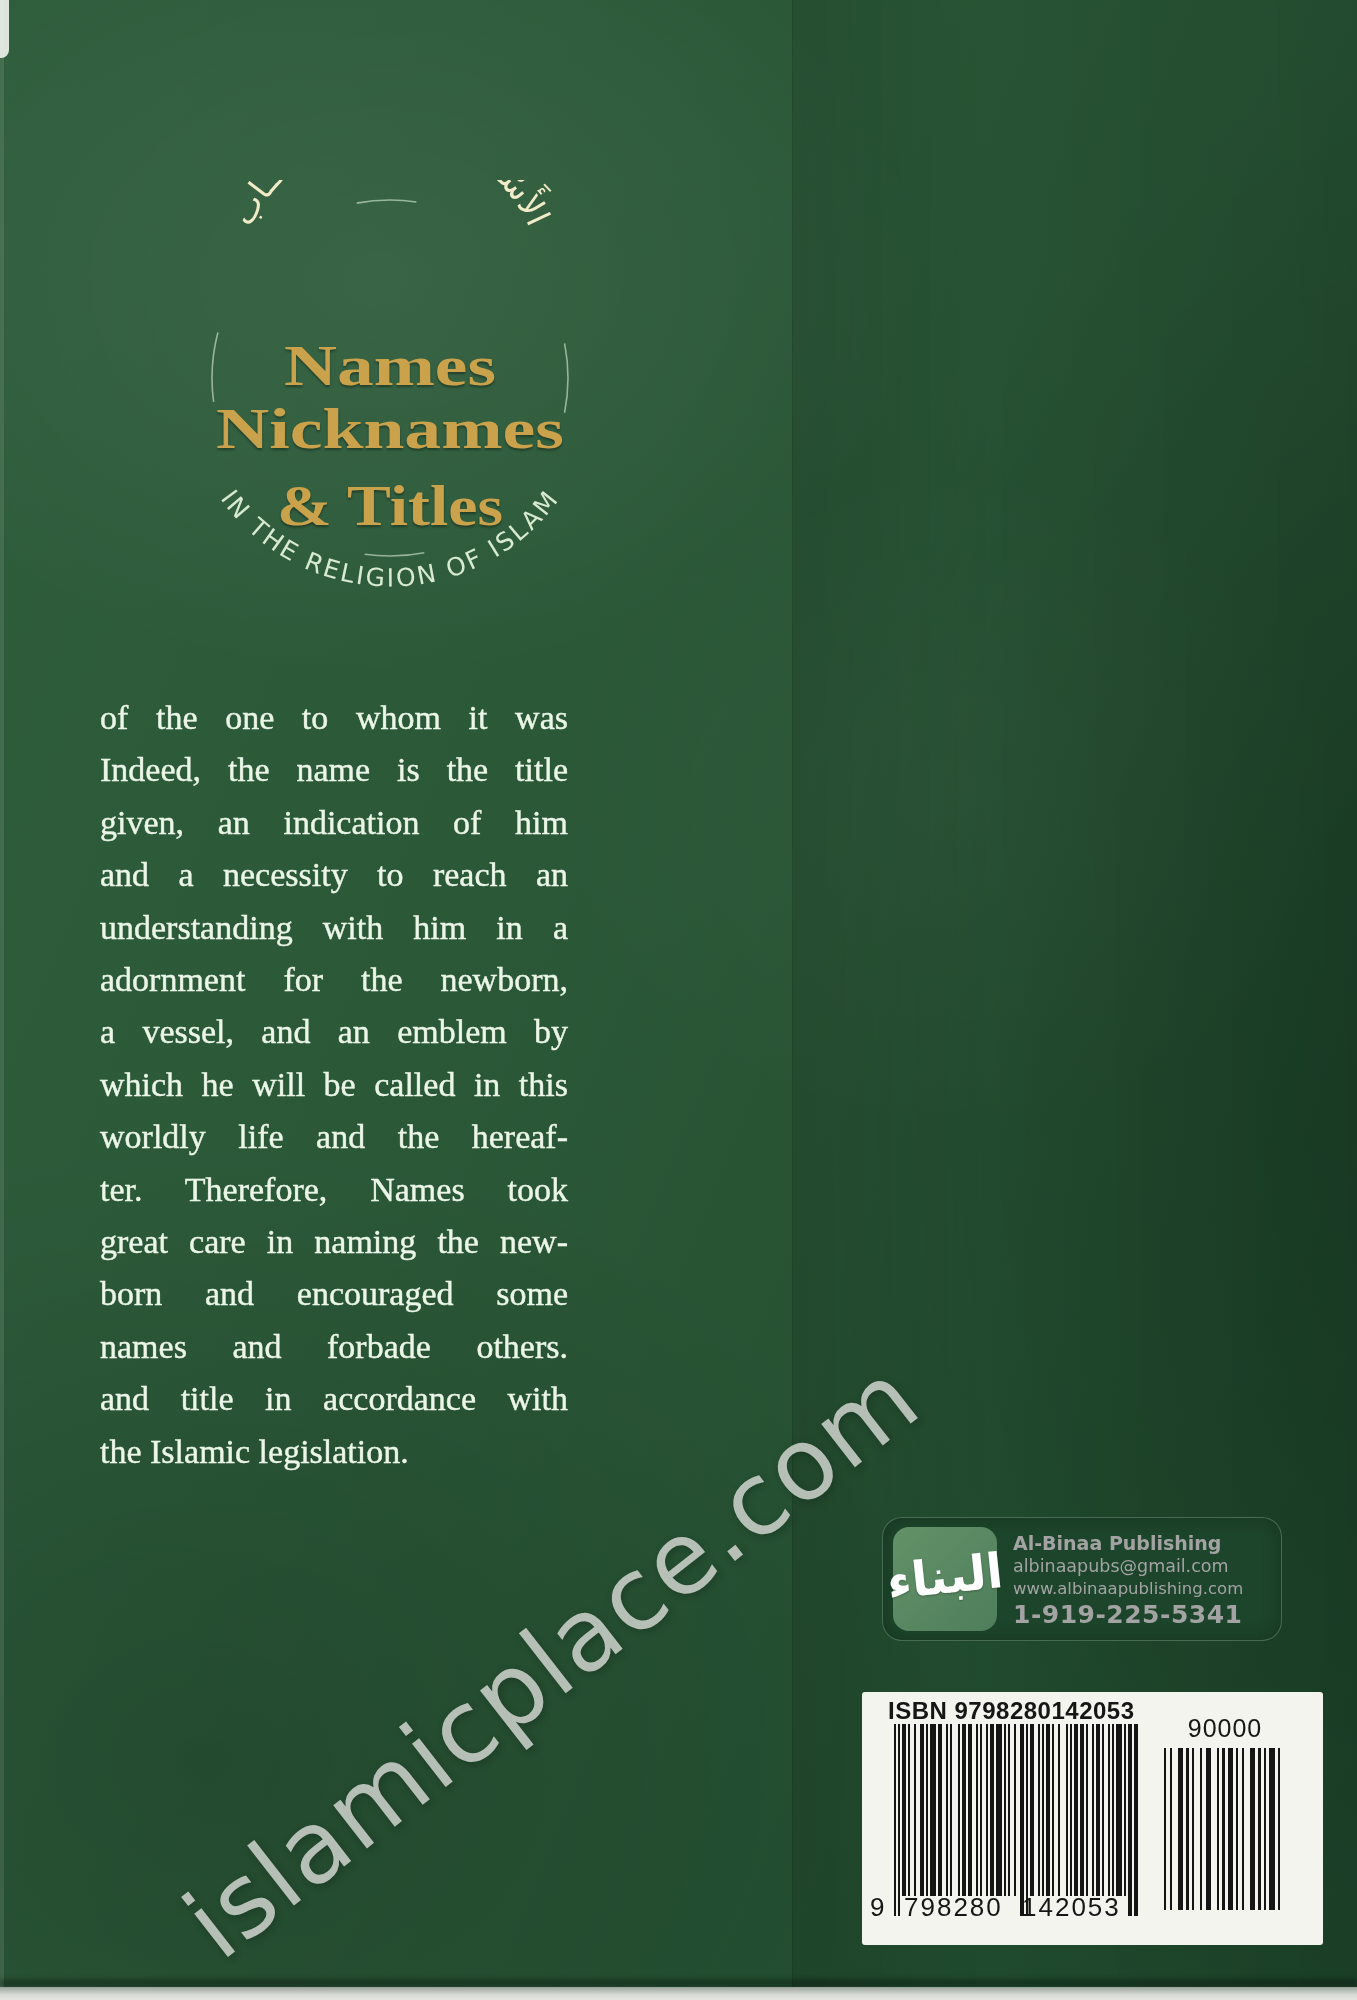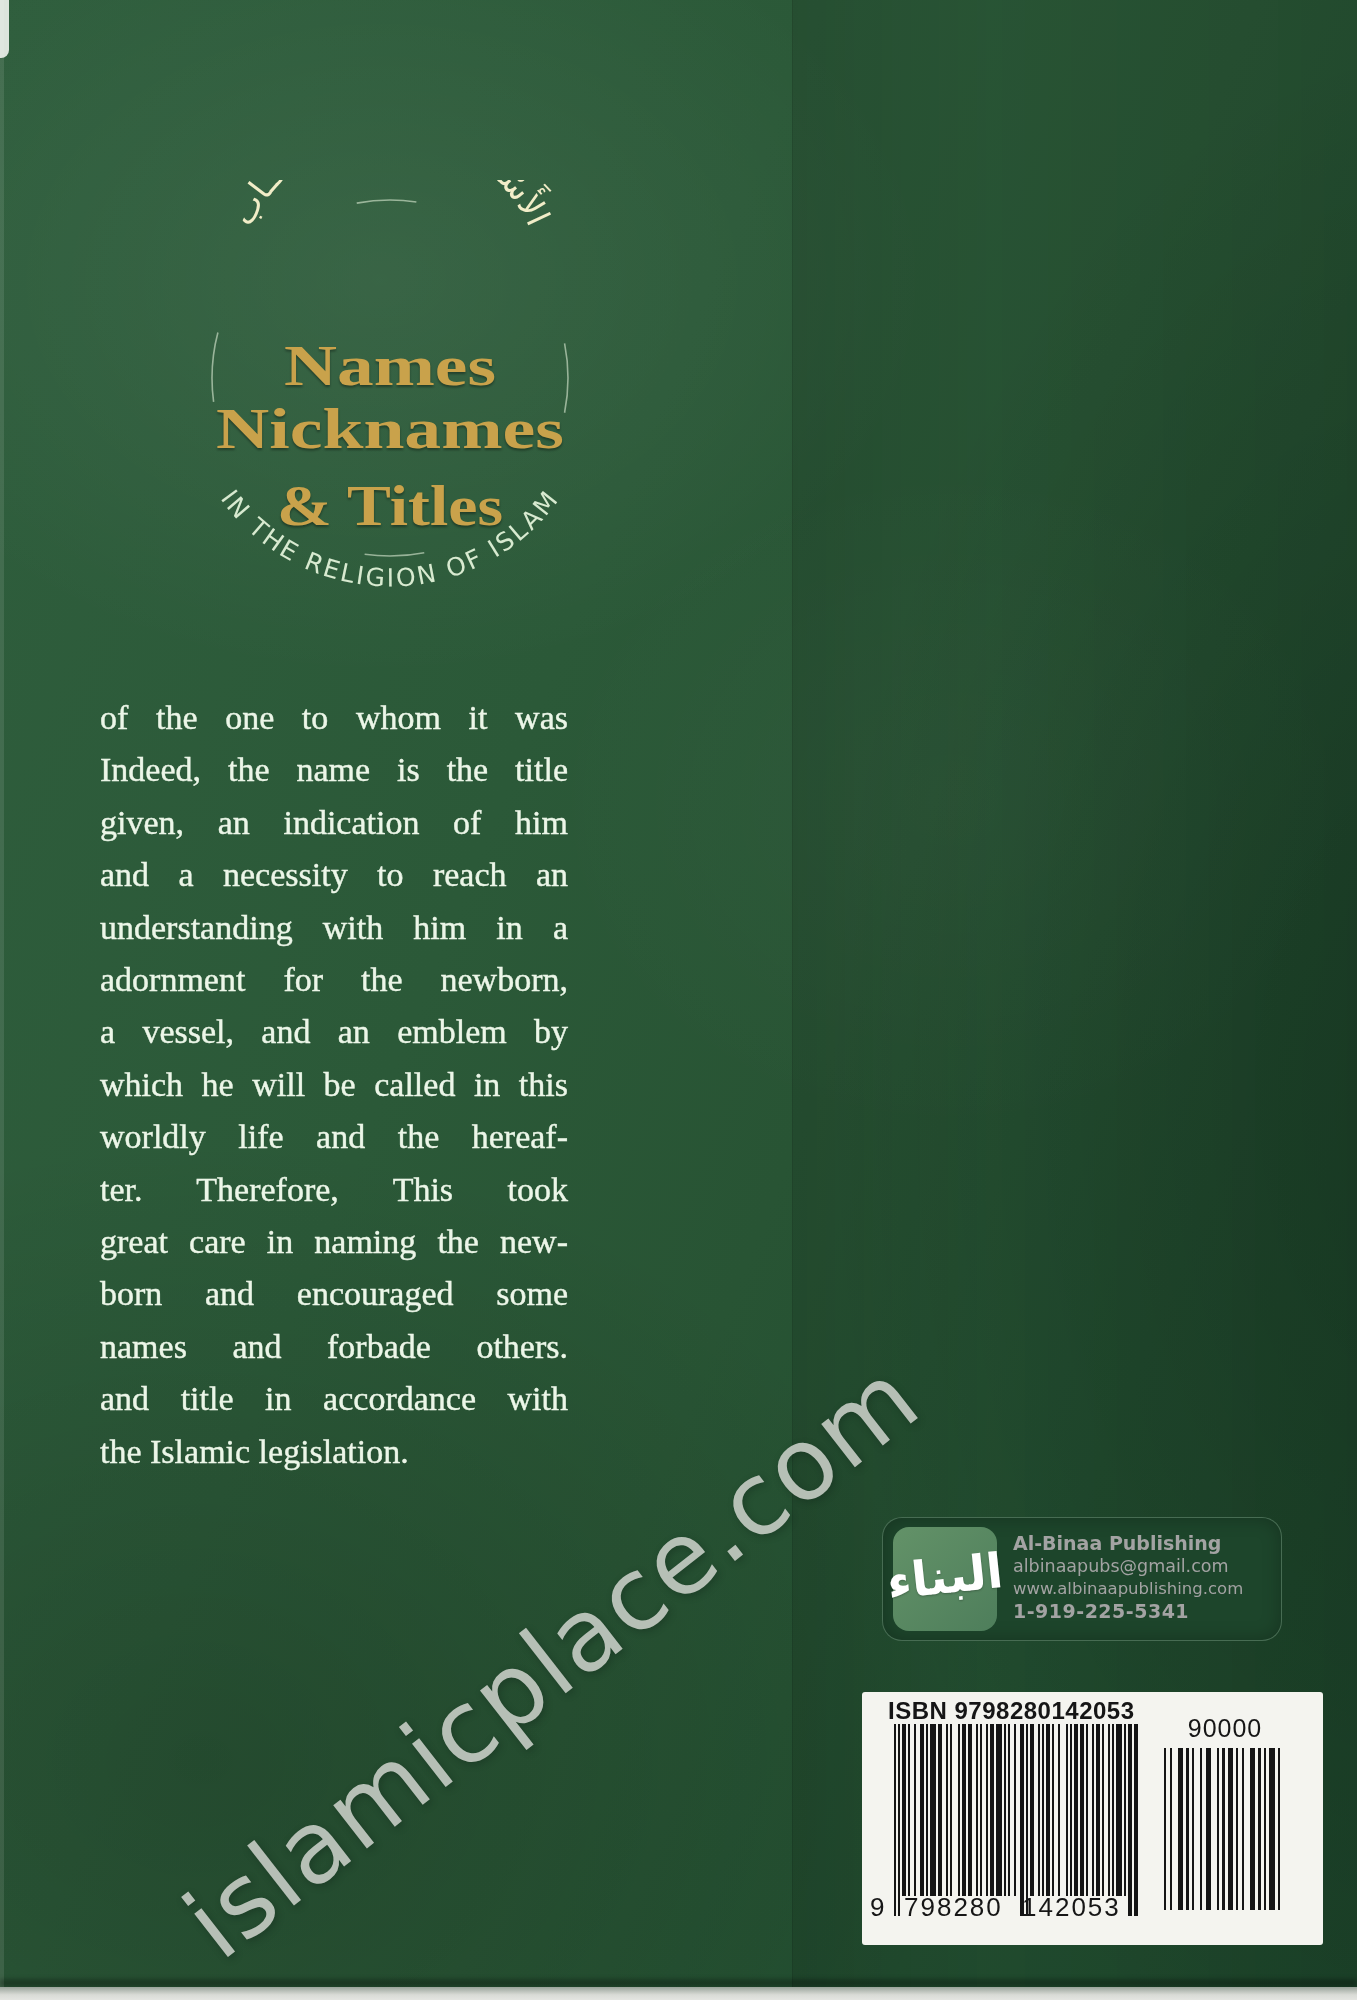--- a/index.html
+++ b/index.html
@@ -49,21 +49,21 @@
     box-shadow:inset 0 0 18px rgba(0,0,0,0.25);}
   #publogo{position:absolute;left:10px;top:9px;width:104px;height:104px;border-radius:16px;
     background:linear-gradient(135deg,#639268,#4e7e5b);display:flex;align-items:center;justify-content:center;}
   #publogo .glyph{font-family:"DejaVu Sans",sans-serif;font-weight:bold;color:#ffffff;font-size:48px;
     transform:rotate(-6deg) translateY(-3px);text-shadow:0 1px 2px rgba(0,0,0,0.25);}
   .pubtext{position:absolute;left:130px;top:13px;width:260px;color:#a3a3a3;
     font-family:"DejaVu Sans",sans-serif;line-height:1.28;}
   .pub-name{font-size:19px;font-weight:bold;}
   .pub-email{font-size:17.5px;}
   .pub-web{font-size:16.5px;}
-  .pub-phone{font-size:19px;font-weight:bold;letter-spacing:0.5px;}
+  .pub-phone{font-size:25px;font-weight:bold;letter-spacing:0.5px;}
 
   
   #barlabel{position:absolute;left:862px;top:1692px;width:461px;height:253px;z-index:10;
     background:#f4f4ef;border-radius:3px;color:#161616;}
   .isbn{position:absolute;left:26px;top:5px;font-family:"Liberation Sans",sans-serif;
     font-size:24px;font-weight:600;letter-spacing:0.5px;}
   .bars{position:absolute;}
   .bars i{position:absolute;top:0;background:#151515;}
   #bars-main{left:32px;top:32px;width:246px;height:192px;}
   #bars-add{left:302px;top:56px;width:122px;height:162px;}
@@ -103,21 +103,21 @@
   <div id="blurb">
       <div class="blurb-line">of the one to whom it was</div>
       <div class="blurb-line">Indeed, the name is the title</div>
       <div class="blurb-line">given, an indication of him</div>
       <div class="blurb-line">and a necessity to reach an</div>
       <div class="blurb-line">understanding with him in a</div>
       <div class="blurb-line">adornment for the newborn,</div>
       <div class="blurb-line">a vessel, and an emblem by</div>
       <div class="blurb-line">which he will be called in this</div>
       <div class="blurb-line">worldly life and the hereaf-</div>
-      <div class="blurb-line">ter.  Therefore,  This  took</div>
+      <div class="blurb-line">ter.  Therefore,  Names  took</div>
       <div class="blurb-line">great care in naming the new-</div>
       <div class="blurb-line">born and encouraged some</div>
       <div class="blurb-line">names and forbade others.</div>
       <div class="blurb-line">and title in accordance with</div>
       <div class="blurb-line last">the Islamic legislation.</div>
     </div>
 
   <div id="watermark">islamicplace.com</div>
 
   <div id="pubbox">

